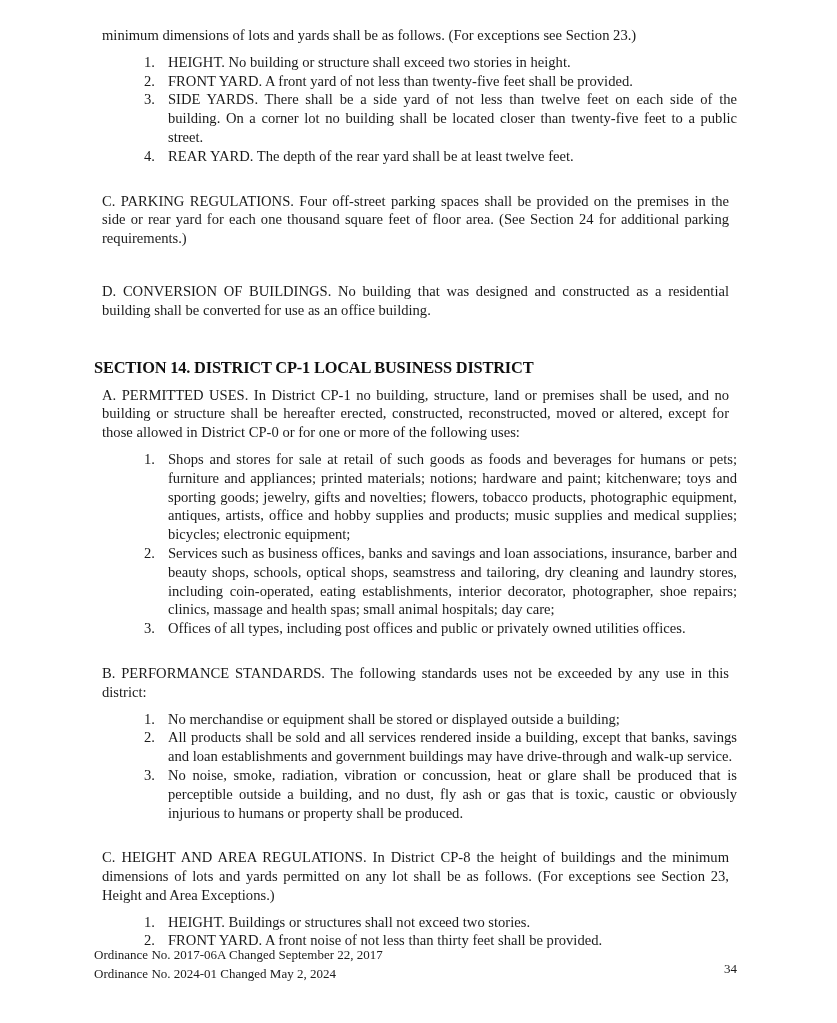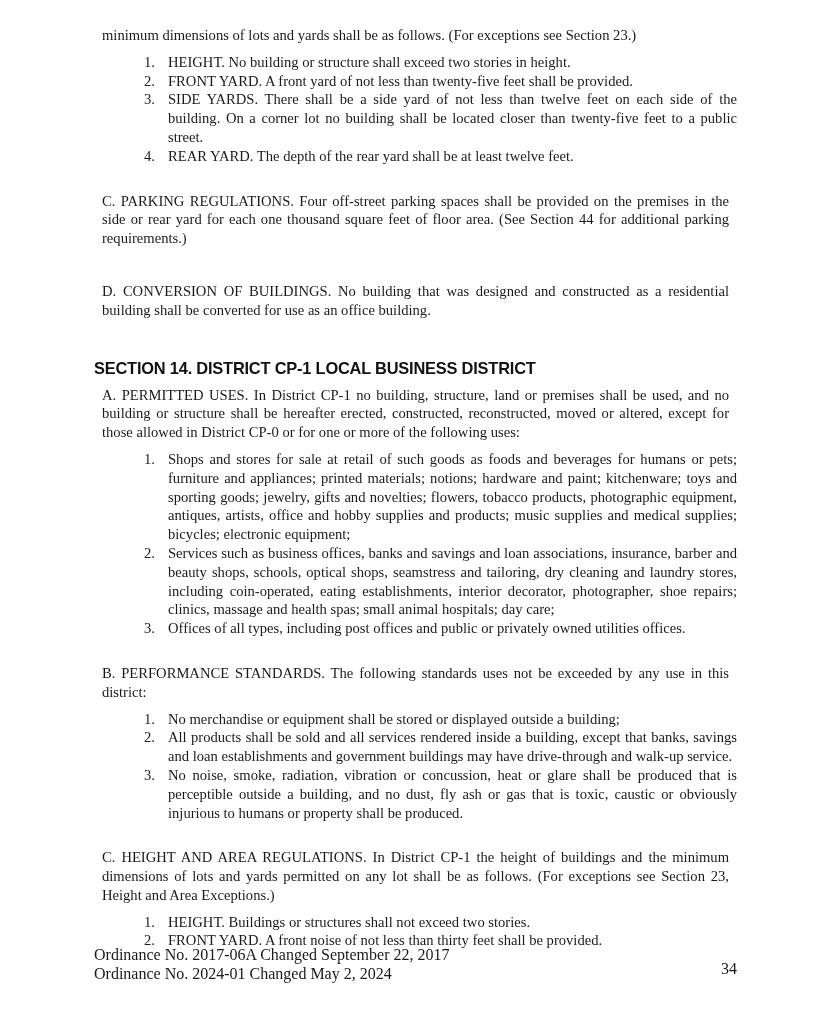--- a/index.html
+++ b/index.html
@@ -38,34 +38,34 @@
       position: relative;
       padding-left: 74px;
       text-align: justify;
     }
     ol.items li .num {
       position: absolute;
       left: 50px;
       top: 0;
     }
     .section-heading {
-      font-family: Liberation Sans, sans-serif;
+      font-family: Liberation Serif, serif;
       font-weight: bold;
       font-size: 16.4px;
       line-height: 20px;
       letter-spacing: -0.2px;
       margin: 0 0 1px 0;
       color: #111;
     }
     .footer {
       position: absolute;
       left: 94px;
       top: 946px;
       width: 643px;
-      font-size: 16px;
+      font-size: 13px;
       line-height: 18.8px;
     }
     .footer .page-num {
       position: absolute;
       right: 0;
       top: 14px;
     }
   </style>
 </head>
 <body>
@@ -74,21 +74,21 @@
 
   <p class="para">minimum dimensions of lots and yards shall be as follows. (For exceptions see Section 23.)</p>
   <ol class="items">
     <li><span class="num">1.</span><span>HEIGHT.  No building or structure shall exceed two stories in height.</span></li>
     <li><span class="num">2.</span><span>FRONT YARD.  A front yard of not less than twenty-five feet shall be provided.</span></li>
     <li><span class="num">3.</span><span>SIDE YARDS.  There shall be a side yard of not less than twelve feet on each side of the building.  On a corner lot no building shall be located closer than twenty-five feet to a public street.</span></li>
     <li><span class="num">4.</span><span>REAR YARD.  The depth of the rear yard shall be at least twelve feet.</span></li>
   </ol>
 
   <div class="gap"></div>
-  <p class="para">C.  PARKING REGULATIONS.  Four off-street parking spaces shall be provided on the premises in the side or rear yard for each one thousand square feet of floor area. (See Section 44 for additional parking requirements.)</p>
+  <p class="para">C.  PARKING REGULATIONS.  Four off-street parking spaces shall be provided on the premises in the side or rear yard for each one thousand square feet of floor area. (See Section 24 for additional parking requirements.)</p>
 
   <div class="gap"></div>
   <p class="para">D.  CONVERSION OF BUILDINGS.  No building that was designed and constructed as a residential building shall be converted for use as an office building.</p>
 
   <div class="gap-lg"></div>
   <h2 class="section-heading">SECTION 14.  DISTRICT CP-1 LOCAL BUSINESS DISTRICT</h2>
 
   <p class="para">A.  PERMITTED USES.  In District CP-1 no building, structure, land or premises shall be used, and no building or structure shall be hereafter erected, constructed, reconstructed, moved or altered, except for those allowed in District CP-0 or for one or more of the following uses:</p>
   <ol class="items">
     <li><span class="num">1.</span><span>Shops and stores for sale at retail of such goods as foods and beverages for humans or pets; furniture and appliances; printed materials; notions; hardware and paint; kitchenware; toys and sporting goods; jewelry, gifts and novelties; flowers, tobacco products, photographic equipment, antiques, artists, office and hobby supplies and products; music supplies and medical supplies; bicycles; electronic equipment;</span></li>
@@ -98,21 +98,21 @@
 
   <div class="gap"></div>
   <p class="para">B.  PERFORMANCE STANDARDS.  The following standards uses not be exceeded by any use in this district:</p>
   <ol class="items">
     <li><span class="num">1.</span><span>No merchandise or equipment shall be stored or displayed outside a building;</span></li>
     <li><span class="num">2.</span><span>All products shall be sold and all services rendered inside a building, except that banks, savings and loan establishments and government buildings may have drive-through and walk-up service.</span></li>
     <li><span class="num">3.</span><span>No noise, smoke, radiation, vibration or concussion, heat or glare shall be produced that is perceptible outside a building, and no dust, fly ash or gas that is toxic, caustic or obviously injurious to humans or property shall be produced.</span></li>
   </ol>
 
   <div class="gap"></div>
-  <p class="para">C.  HEIGHT AND AREA REGULATIONS.  In District CP-1 the height of buildings and the minimum dimensions of lots and yards permitted on any lot shall be as follows. (For exceptions see Section 23, Height and Area Exceptions.)</p>
+  <p class="para">C.  HEIGHT AND AREA REGULATIONS.  In District CP-8 the height of buildings and the minimum dimensions of lots and yards permitted on any lot shall be as follows. (For exceptions see Section 23, Height and Area Exceptions.)</p>
   <ol class="items">
     <li><span class="num">1.</span><span>HEIGHT.  Buildings or structures shall not exceed two stories.</span></li>
     <li><span class="num">2.</span><span>FRONT YARD.  A front noise of not less than thirty feet shall be provided.</span></li>
   </ol>
 
 </div>
 
 <div class="footer">
   <div>Ordinance No. 2017-06A Changed September 22, 2017</div>
   <div>Ordinance No. 2024-01 Changed May 2, 2024</div>

